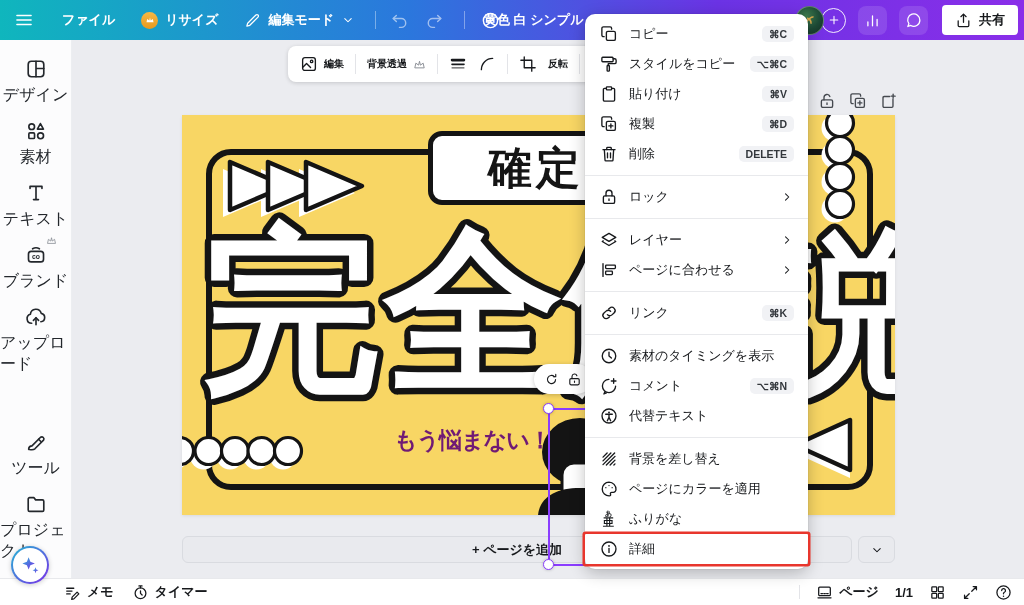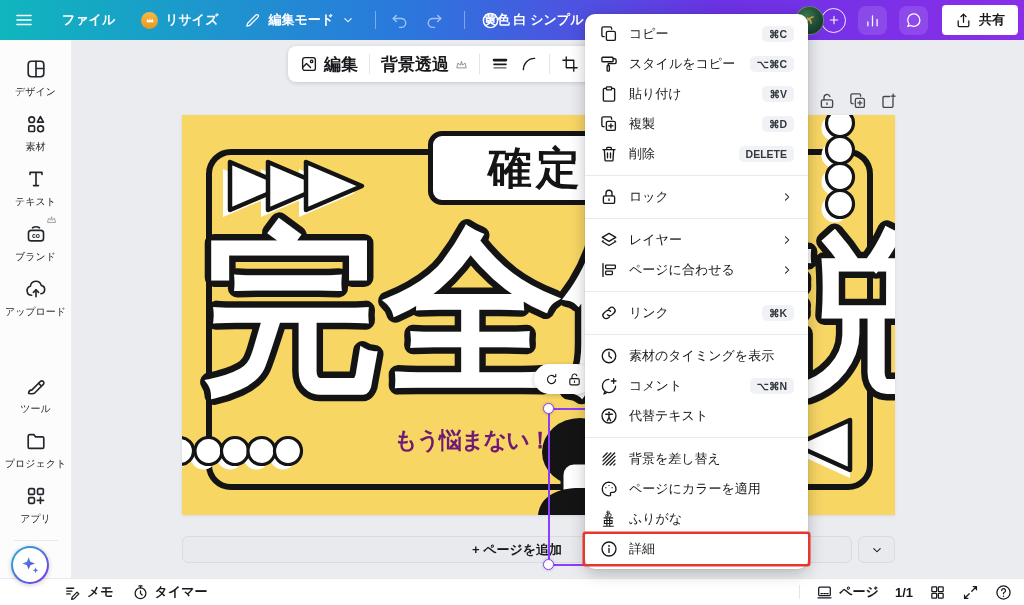--- a/index.html
+++ b/index.html
@@ -31,36 +31,36 @@
   .plus-circle { width:25px; height:25px; border-radius:50%; border:1.5px solid rgba(255,255,255,.9); display:grid; place-items:center; margin-left:-9px; cursor:pointer; }
   .tb-iconbtn { width:29px; height:29px; border-radius:8px; background:rgba(255,255,255,.12); display:grid; place-items:center; margin-left:6px; cursor:pointer; }
   .share-btn { height:30px; background:#fff; border-radius:4px; display:flex; align-items:center; gap:7px; padding:0 13px; color:#17191c; font-weight:700; margin-left:8px; cursor:pointer; }
   .share-btn svg { stroke:#17191c; }
 
   
   .sidebar { position:absolute; top:40px; left:0; bottom:0; width:72px; background:#fcfcfd; border-right:1px solid #eceef1; z-index:4;
     display:flex; flex-direction:column; align-items:center; padding-top:18px; gap:14px; }
   .side-item { display:flex; flex-direction:column; align-items:center; gap:5px; cursor:pointer; color:#23272c; width:100%; }
   .side-item svg { width:22px; height:22px; stroke:#23272c; }
-  .side-label { font-size:10px; }
+  .side-label { font-size:16px; }
   .side-item.group-start { margin-top:42px;justify-content:flex-end; }
   .side-item.disabled { color:#b9bbc1; } .side-item.disabled svg { stroke:#b9bbc1; }
   .side-divider { width:44px; height:1px; background:#e7e8ec; }
   .side-icon { position:relative; display:grid; place-items:center; }
   .mini-crown { position:absolute; top:-9px; right:-10px; color:#8b8f96; }
   .mini-crown svg { width:11px; height:11px; stroke:#8b8f96; }
   .fab { position:absolute; left:11px; top:546px; width:38px; height:38px; border-radius:50%; z-index:6; cursor:pointer;
     background:linear-gradient(#fff,#fff) padding-box, linear-gradient(135deg,#23b5d3,#7b2ee8) border-box;
     border:2px solid transparent; box-shadow:0 1px 5px rgba(0,0,0,.2); display:grid; place-items:center; }
   .fab svg { width:22px; height:22px; }
 
   
   .float-toolbar { position:absolute; left:288px; top:46px; height:36px; width:372px; background:#fff; border-radius:8px;
     box-shadow:0 1px 4px rgba(0,0,0,.16); display:flex; align-items:center; padding:0 12px; gap:11px; z-index:3;
-    font-size:17px; font-weight:600; color:#17191c; }
+    font-size:10px; font-weight:600; color:#17191c; }
   .float-toolbar svg { width:18px; height:18px; stroke:#17191c; }
   .ftb-btn { display:flex; align-items:center; gap:6px; cursor:pointer; white-space:nowrap; }
   .ftb-div { width:1px; height:20px; background:#e3e4e8; flex:none; }
   .gray-crown svg { width:13px; height:13px; stroke:#8b8f96; }
 
   
   .canvas { position:absolute; left:182px; top:115px; width:713px; height:400px; background:#f8d664; overflow:hidden; z-index:1; box-shadow:0 1px 3px rgba(0,0,0,.08); }
   .canvas-svg { position:absolute; inset:0; width:713px; height:400px; }
   .badge { position:absolute; left:246px; top:16px; width:312px; height:74px; background:#fff; border:5px solid #141414; border-radius:14px;
     display:flex; align-items:center; justify-content:center; font-size:44px; font-weight:800; color:#141414; letter-spacing:4px; white-space:nowrap; }

